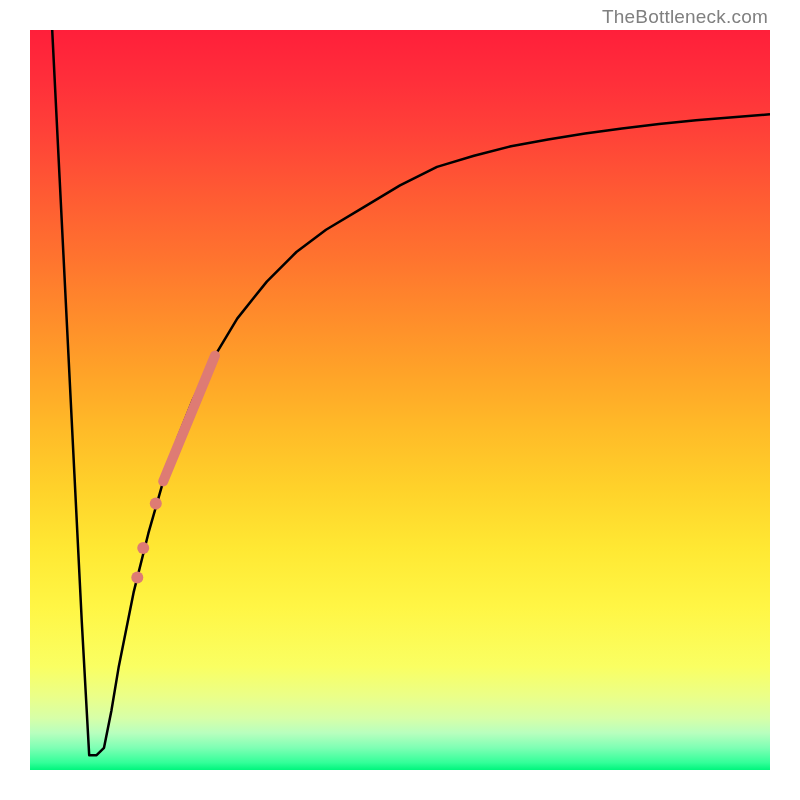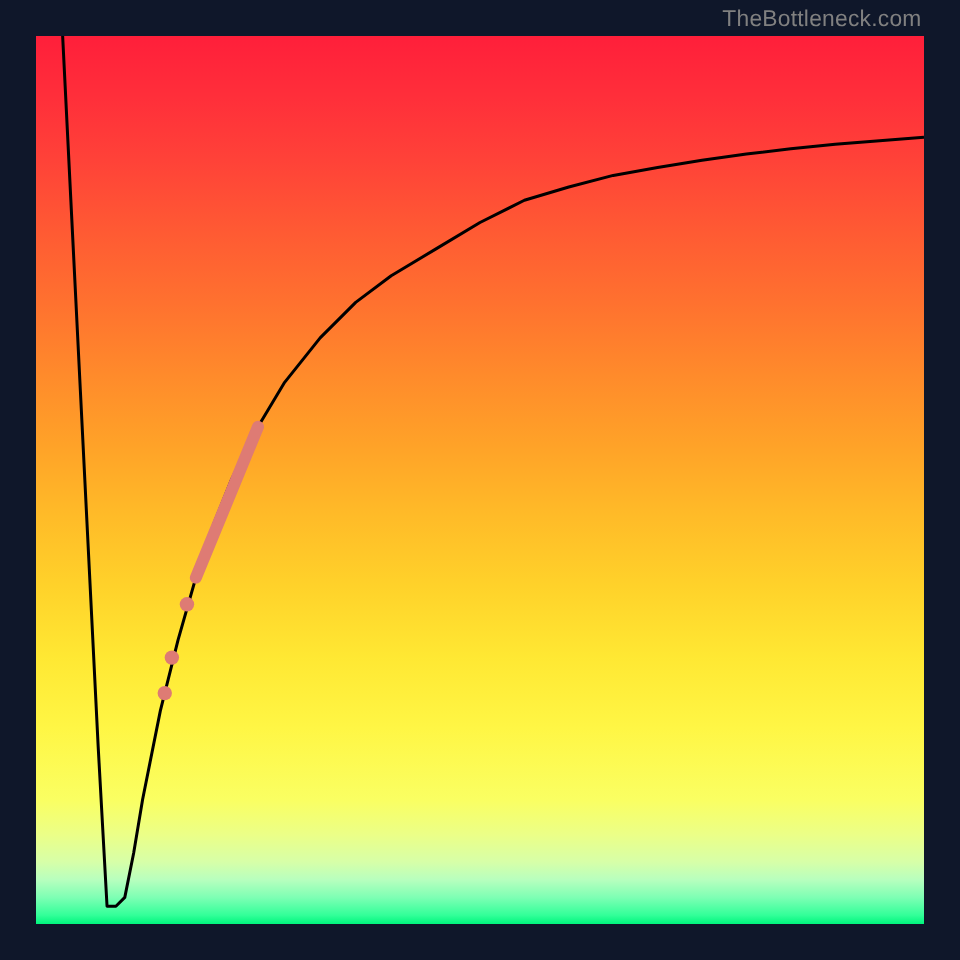--- a/index.html
+++ b/index.html
@@ -8,21 +8,21 @@
     width: 800px;
     height: 800px;
     overflow: hidden;
     background: #000;
     font-family: Arial, Helvetica, sans-serif;
   }
   .chart-container {
     position: relative;
     width: 800px;
     height: 800px;
-    background: #0f172a;
+    background: #ffffff;
   }
   .plot-area {
     position: absolute;
     left: 30px;
     top: 30px;
     width: 740px;
     height: 740px;
     overflow: hidden;
   }
   .gradient-bg {

